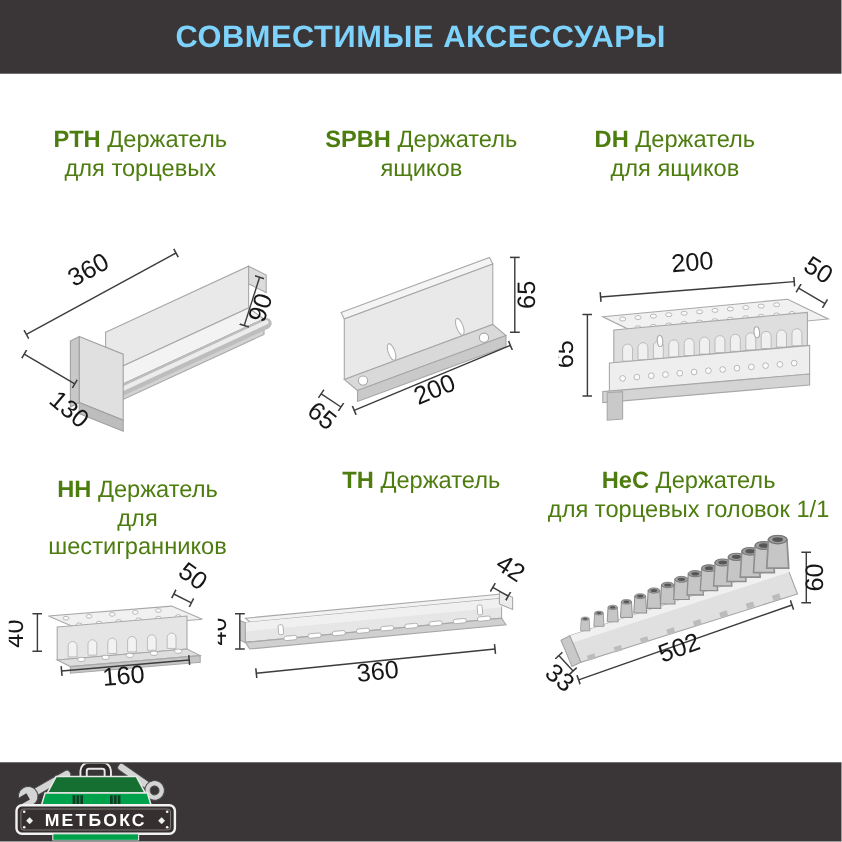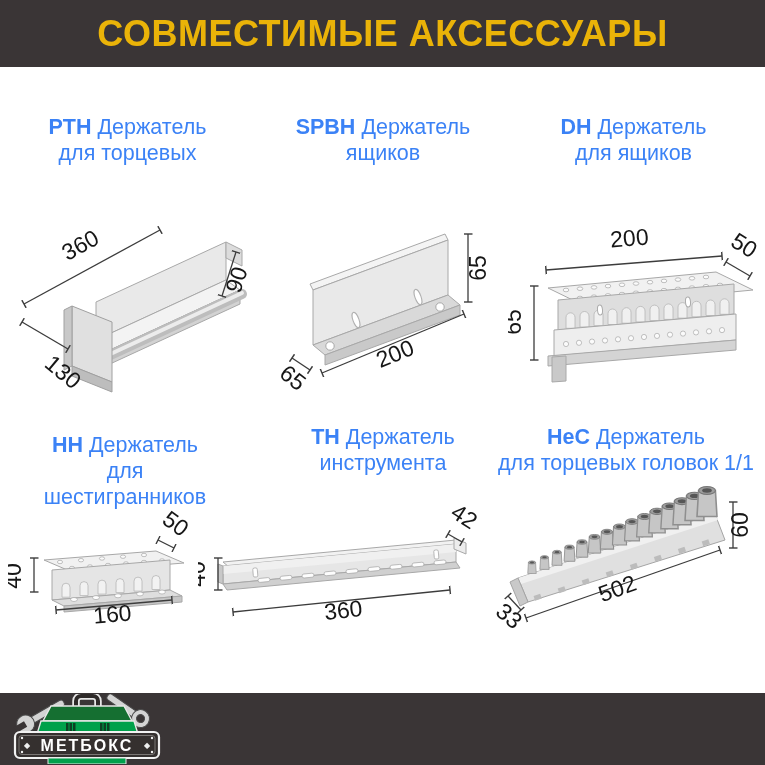--- a/index.html
+++ b/index.html
@@ -3,25 +3,25 @@
 <meta charset="utf-8">
 <style>
   html,body{margin:0;padding:0;}
   body{
     width:765px;height:765px;position:relative;overflow:hidden;
     background:#ffffff;font-family:"Liberation Sans", sans-serif;
   }
   .band{position:absolute;left:0;width:765px;background:#3a3536;}
   #header-band{top:0;height:67px;display:flex;align-items:center;justify-content:center;}
   #header-band h1{
-    margin:0;color:#eab308;font-size:36px;font-weight:800;letter-spacing:.5px;
+    margin:0;color:#7dd3fc;font-size:28px;font-weight:800;letter-spacing:.5px;
   }
   #footer-band{top:693px;height:72px;}
   .lbl{
-    position:absolute;text-align:center;color:#3b82f6;
+    position:absolute;text-align:center;color:#4d7c0f;
     font-size:21.5px;line-height:26px;
   }
   .lbl b{font-weight:700;}
   .lbl div:empty{display:none;}
   svg.illu{position:absolute;}
   .dim{stroke:#3c3c3c;stroke-width:1.3;marker-start:url(#tk);marker-end:url(#tk);}
   .dimtxt{
     fill:#161616;font-size:23px;text-anchor:middle;
     font-family:"Liberation Sans", sans-serif;
   }
@@ -53,34 +53,33 @@
 
 <div class="lbl" style="left:10px;top:114px;width:235px">
   <div><b>PTH</b> <span>Держатель</span></div>
   <div>для торцевых</div>
 
 </div>
 <div class="lbl" style="left:263px;top:114px;width:240px">
   <div><b>SPBH</b> <span>Держатель</span></div>
   <div>ящиков</div>
 </div>
-<div class="lbl" style="left:516px;top:114px;width:235px">
+<div class="lbl" style="left:496px;top:114px;width:235px">
   <div><b>DH</b> <span>Держатель</span></div>
   <div>для ящиков</div>
 
 </div>
 
 <div class="lbl" style="left:15px;top:432px;width:220px">
   <div><b>HH</b> <span>Держатель</span></div>
   <div>для</div>
   <div>шестигранников</div>
 </div>
 <div class="lbl" style="left:268px;top:424px;width:230px">
   <div><b>TH</b> <span>Держатель</span></div>
-  <div>инструмента</div>
 
 </div>
 <div class="lbl" style="left:495px;top:424px;width:262px">
   <div><b>HeC</b> <span>Держатель</span></div>
   <div>для торцевых головок 1/1</div>
 
 </div>
 
 <svg class="illu" style="left:8px;top:206px" width="245" height="195" viewBox="0 0 245 195">
   <g stroke="#a8a8a8" stroke-width="1">

